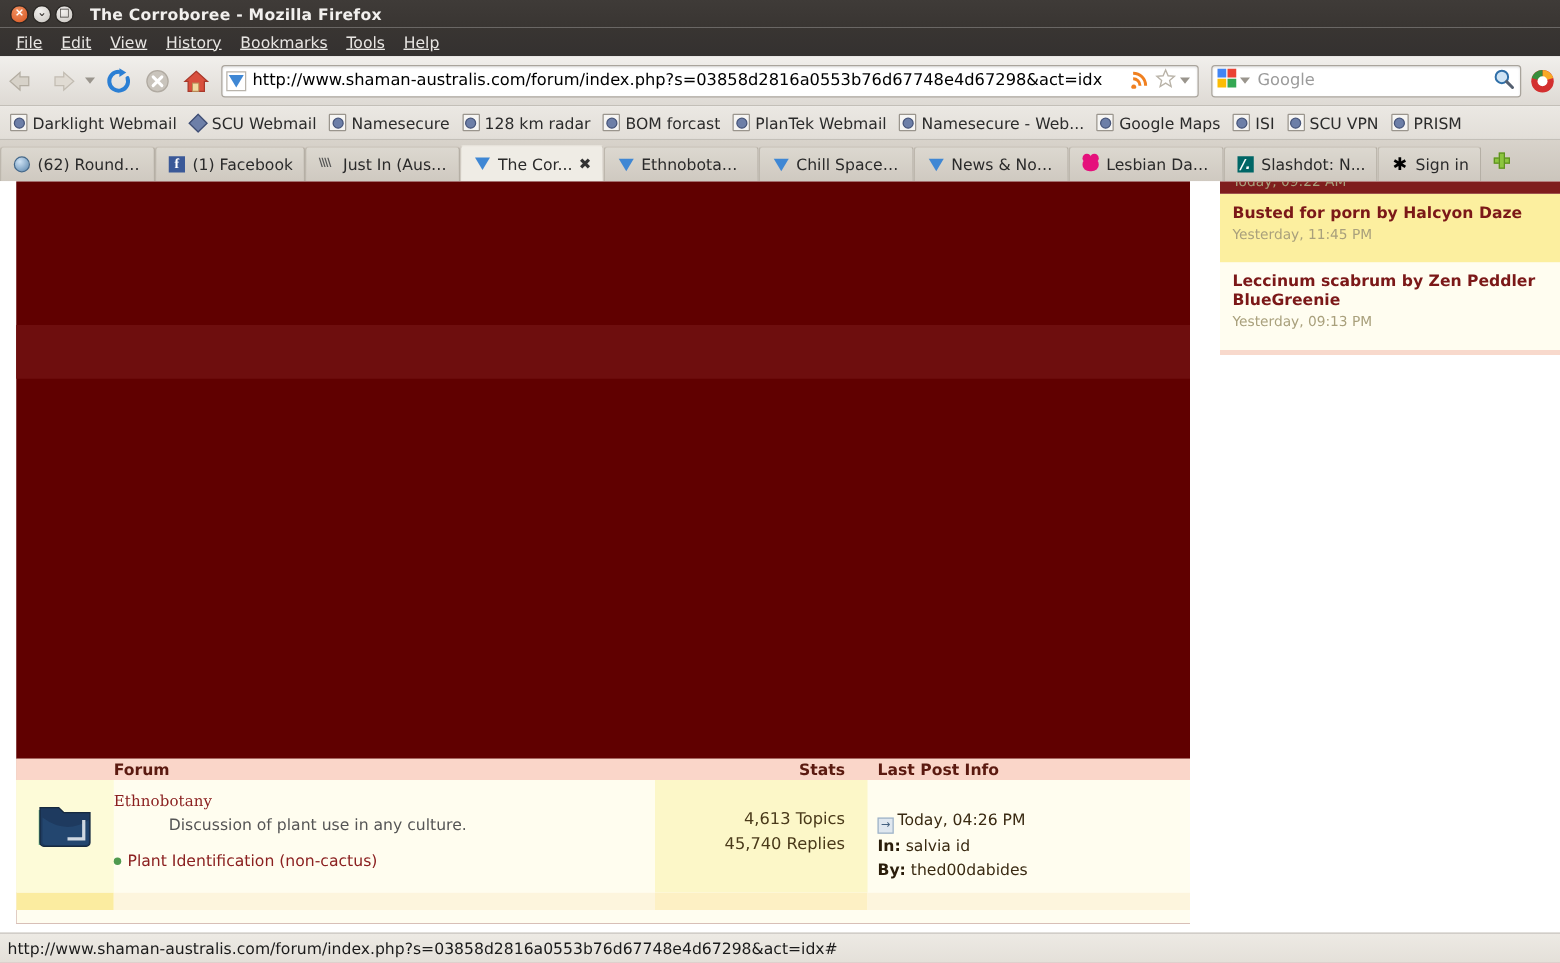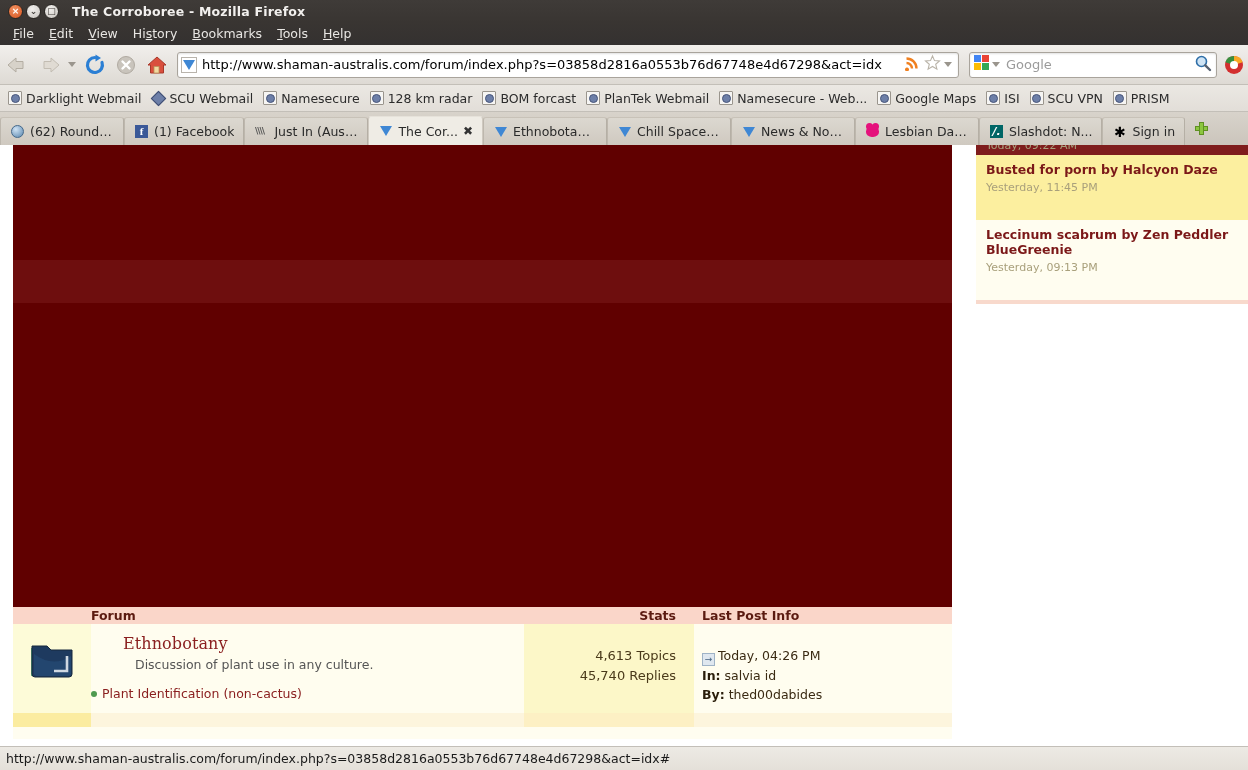--- a/index.html
+++ b/index.html
@@ -42,20 +42,21 @@
     height: 23px;
     background: linear-gradient(to bottom, #393532 0%, #343130 100%);
     display: flex; align-items: center;
     padding-left: 6px;
     gap: 1px;
   }
   .menu-item {
     color: #e8e6e3; font-size: 12.5px;
     padding: 2px 7px 3px 7px;
     white-space: nowrap;
+    text-decoration: underline;
   }
   .menu-item .u { text-decoration: underline; }
 
   
   #navbar {
     height: 40px;
     background: linear-gradient(to bottom, #f1efec 0%, #dedad4 100%);
     border-bottom: 1px solid #c3bfb8;
     display: flex; align-items: center;
     padding: 0 4px;
@@ -252,24 +253,23 @@
     min-height: 86px;
   }
   .fr-icon {
     width: 78px; flex: 0 0 78px;
     background: #fdfbd8;
     display: flex; align-items: flex-start; justify-content: center;
     padding-top: 14px;
   }
   .fr-main { flex: 1 1 auto; padding: 10px 8px 8px 0; }
   .fr-title {
-    font-size: 16px; color: #8b2020; font-weight: normal;
+    font-size: 12px; color: #8b2020; font-weight: normal;
     font-family: "DejaVu Serif", "Liberation Serif", serif;
     letter-spacing: .1px;
-    padding-left: 32px;
   }
   .fr-desc { font-size: 12.5px; color: #555; margin-top: 4px; margin-left: 44px; }
   .fr-sub { font-size: 12.5px; color: #8b2020; margin-top: 14px; display: flex; align-items: center; gap: 5px; }
   .sub-dot { width: 6px; height: 6px; border-radius: 50%; background: #4f9a4f; display: inline-block; }
   .fr-stats {
     width: 170px; flex: 0 0 170px;
     background: #fcf7c8;
     text-align: right;
     padding: 22px 18px 8px 4px;
     font-size: 13px; color: #4a3a1a;
@@ -296,21 +296,21 @@
   .frow.partial .fr-last { padding: 0; background: #fdf5dd; }
   .frow.partial .fr-stats { background: #fdf0c4; }
 
   
   #side-col {
     position: absolute;
     left: 976px; top: 0;
     width: 272px;
     background: #ffffff;
   }
-  .side-item { padding: 7px 10px 26px 10px; }
+  .side-item { padding: 7px 10px 16px 10px; }
   .side-item.hl { background: #fcef9f; }
   .side-item.pl { background: #fffdf0; }
   .side-title { font-size: 12.5px; color: #7b1818; font-weight: bold; line-height: 1.25; }
   .side-time { font-size: 11px; color: #a9a07c; margin-top: 3px; }
   .side-cut { height: 10px; overflow: hidden; background: #7f1d1d; padding: 0 10px; position: relative; }
   .side-cut .side-time { margin-top: -6px; }
   #side-bottom-rule { height: 4px; background: #f8d9cc; }
 
   
   #statusbar {

